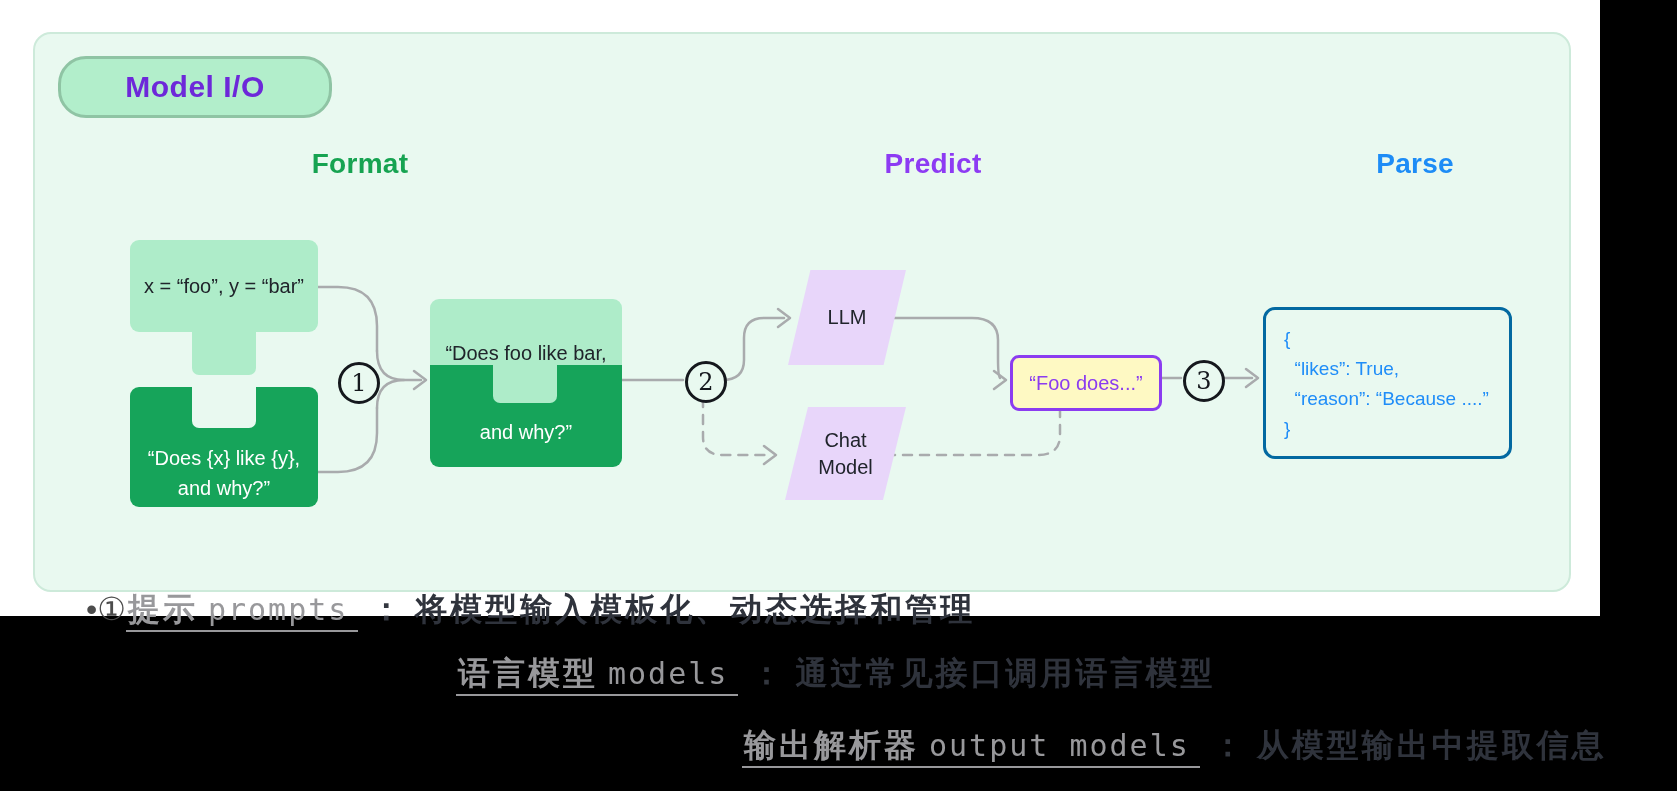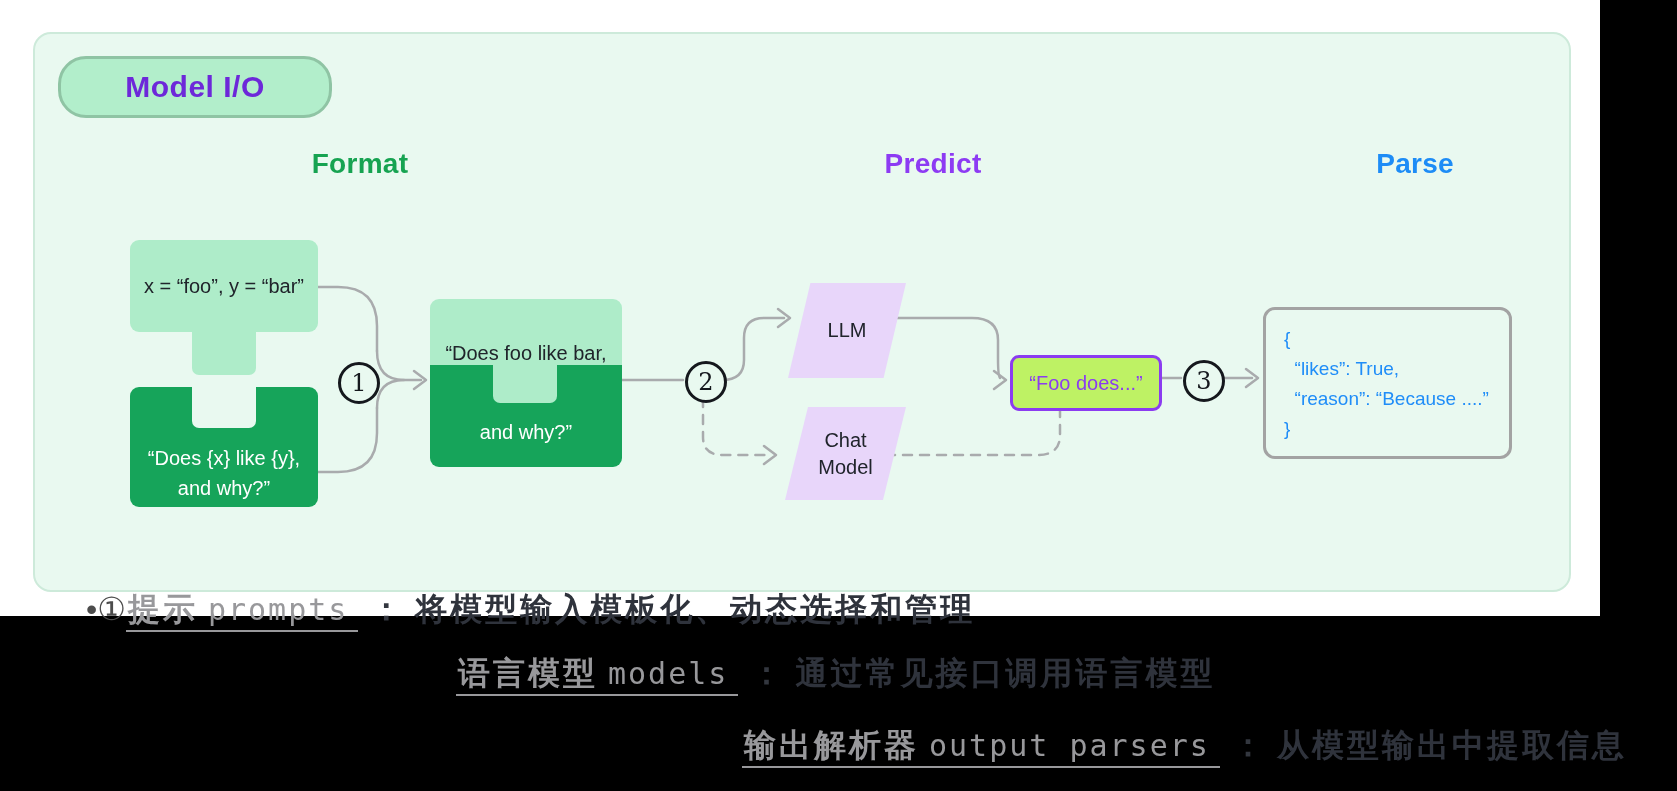--- a/index.html
+++ b/index.html
@@ -38,29 +38,29 @@
         font-family:"DejaVu Serif",serif;font-size:24px;color:#15181d;}
   .step1{left:338px;top:362px;}
   .step2{left:685px;top:361px;}
   .step3{left:1183px;top:360px;}
 
   
   .para{position:absolute;background:#e8d6fa;
         clip-path:polygon(19% 0,100% 0,81% 100%,0 100%);
         display:flex;flex-direction:column;align-items:center;justify-content:center;}
   .para .txt{font-size:20px;color:#20242b;line-height:27px;}
-  .llm{left:788px;top:283px;width:118px;height:95px;}
+  .llm{left:788px;top:270px;width:118px;height:95px;}
   .chat{left:785px;top:407px;width:121px;height:93px;}
 
-  .foo-box{position:absolute;left:1010px;top:355px;width:146px;height:50px;background:#bef264;
+  .foo-box{position:absolute;left:1010px;top:355px;width:146px;height:50px;background:#fef9c3;
            border:3px solid #8b3cf0;border-radius:9px;display:flex;align-items:center;justify-content:center;}
   .foo-box span{color:#8b3cf0;font-size:20px;}
 
   .json-box{position:absolute;left:1263px;top:307px;width:243px;height:146px;
-            border:3px solid #a3a3a3;border-radius:12px;}
+            border:3px solid #0369a1;border-radius:12px;}
   .json-box pre{margin:14px 0 0 18px;font-family:"Liberation Sans",sans-serif;
                 font-size:19px;line-height:30px;color:#1f8df8;white-space:pre;}
 
   svg.wires{position:absolute;left:0;top:0;}
   .wire{stroke:#a9abad;stroke-width:2.5;fill:none;stroke-linecap:round;stroke-linejoin:round;}
   .wire.dash{stroke-dasharray:9 8;}
 
   
   .note{position:absolute;white-space:nowrap;font-size:32px;font-weight:600;letter-spacing:3px;}
   .note .num{color:#4c4c4c;font-weight:500;letter-spacing:0;}
@@ -157,15 +157,15 @@
 <span>}</span></pre>
   </div>
 
   <div class="note note1">
     <span class="num">•</span><span class="num">①</span><span class="kw">提示</span><span class="code">prompts</span><span class="sep">：</span><span class="body">将模型输入模板化、动态选择和管理</span>
   </div>
   <div class="note note2">
     <span class="kw">语言模型</span><span class="code">models</span><span class="sep">：</span><span class="body">通过常见接口调用语言模型</span>
   </div>
   <div class="note note3">
-    <span class="kw">输出解析器</span><span class="code">output parsers</span><span class="sep">：</span><span class="body">从模型输出中提取信息</span>
+    <span class="kw">输出解析器</span><span class="code">output models</span><span class="sep">：</span><span class="body">从模型输出中提取信息</span>
   </div>
 </div>
 
 </body></html>

